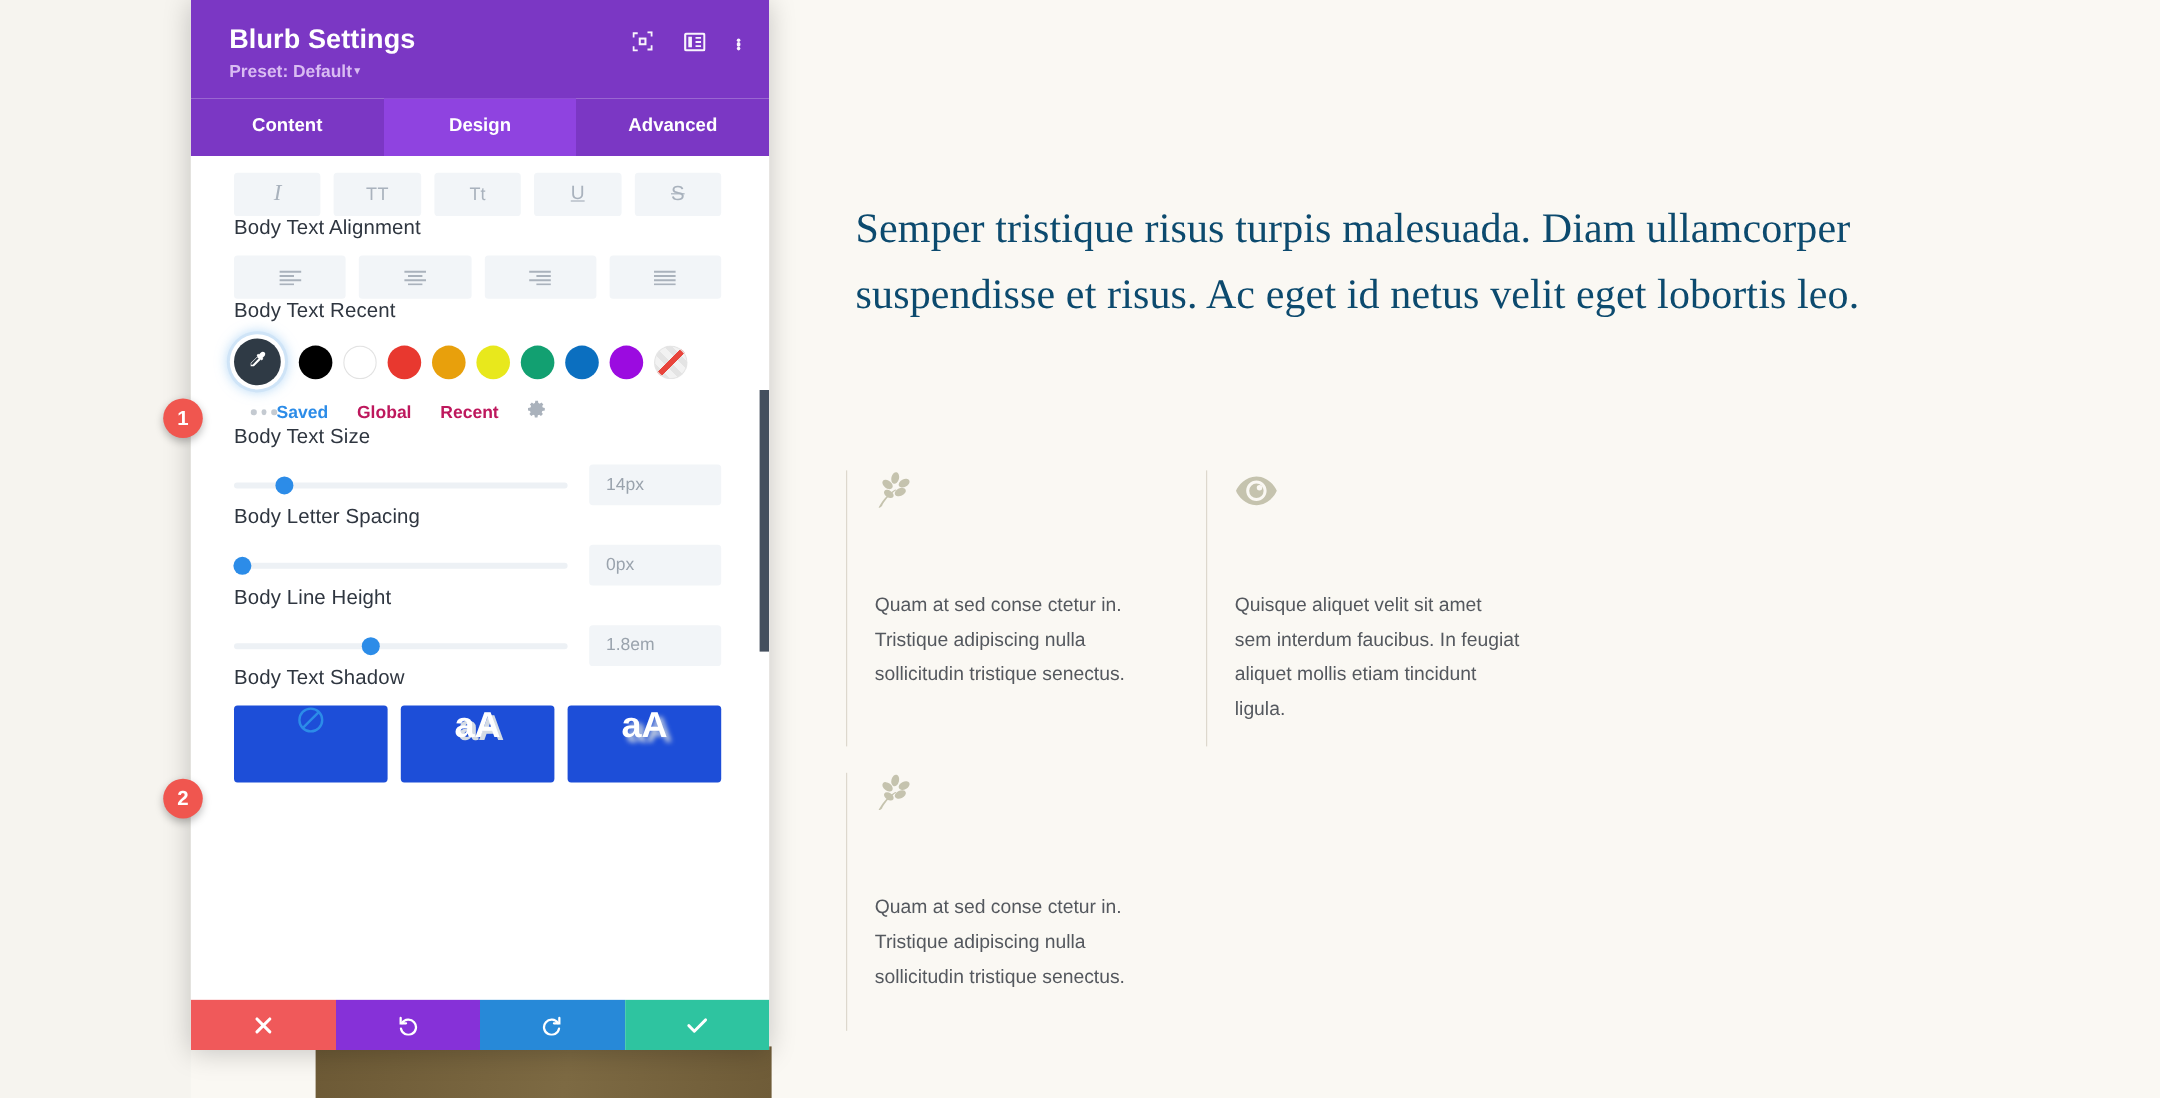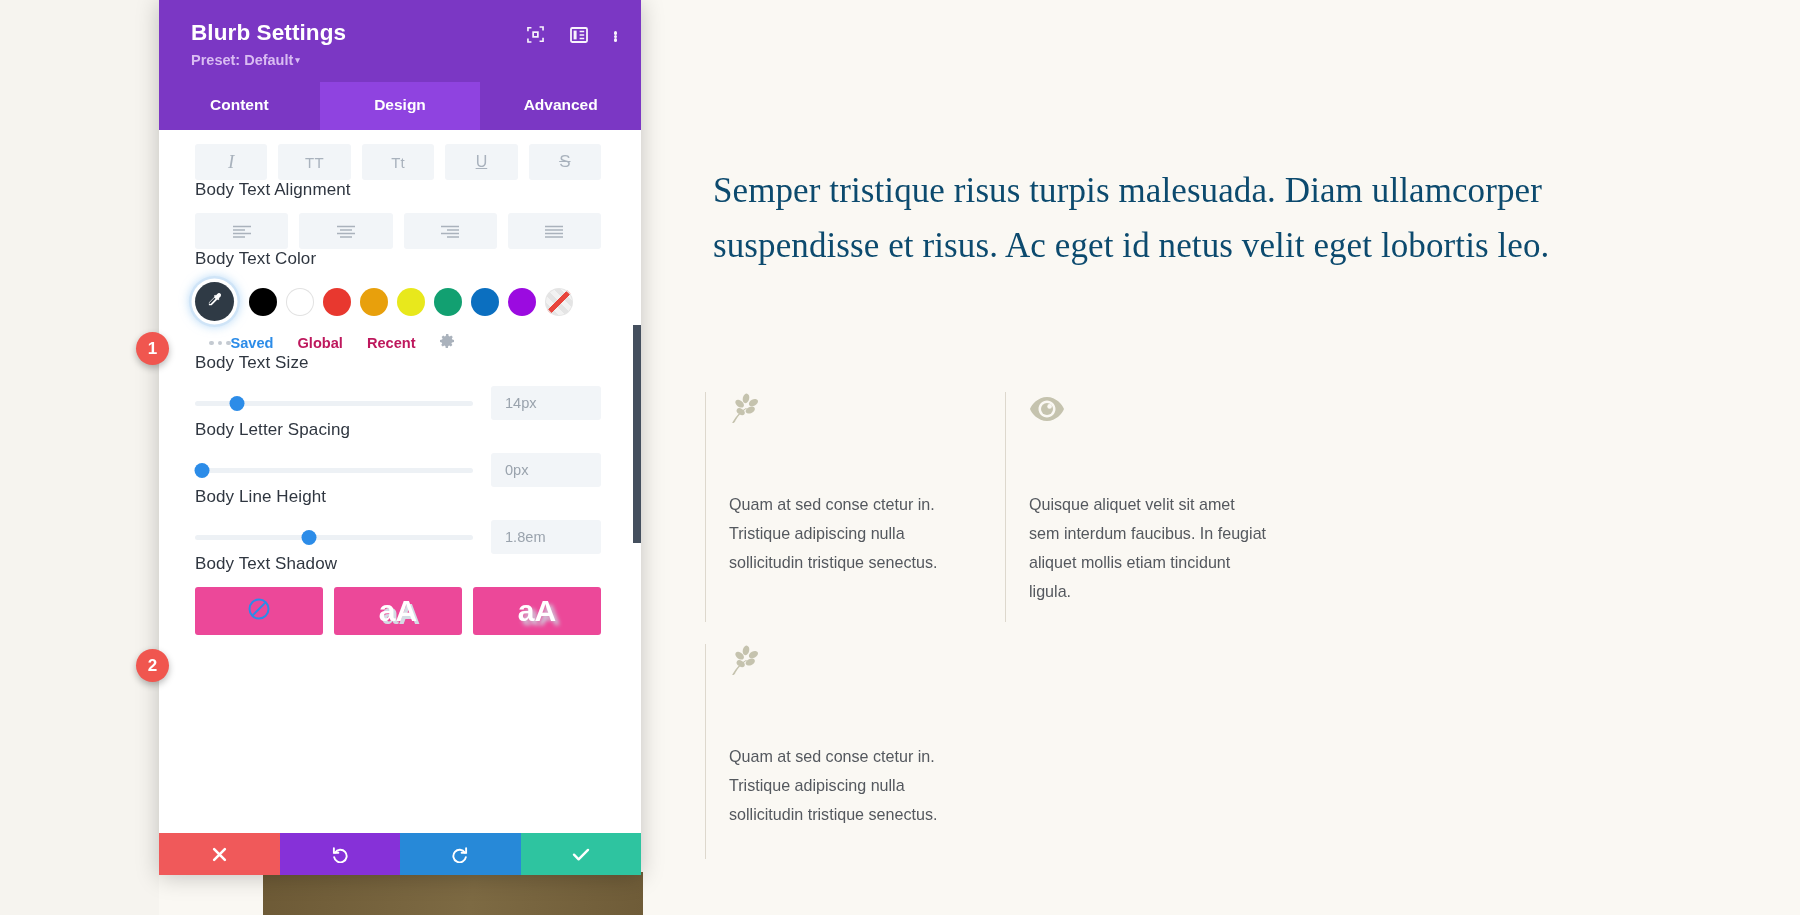--- a/index.html
+++ b/index.html
@@ -176,22 +176,22 @@
     background:#2c8ce8; transform: translateX(-50%);
   }
   .num-field {
     width: 110px; height: 34px; background:#f2f5f8; border-radius:3px;
     display:flex; align-items:center; padding-left: 14px;
     font-size: 14.6px; color:#9aa3ad; cursor:text;
   }
 
   .shadow-row { display:flex; gap: 11px; margin-top: 2px; }
   .shadow-btn {
-    flex:1; height: 48px; background:#ec4899; border-radius:3px;
-    display:flex; align-items:center; justify-content:center; cursor:pointer;
+    flex:1; height: 64px; background:#1d4ed8; border-radius:3px;
+    display:flex; justify-content:center; cursor:pointer;
   }
   .shadow-aa {
     font-size: 30px; font-weight: bold; color:#fff;
     text-shadow: 3px 3px 0 #d4dbe4;
     font-family:"Liberation Sans",sans-serif;
   }
   .shadow-aa.soft { text-shadow: 4px 4px 4px #ccd5e0; }
   .no-shadow-ic { color:#2c8ce8; }
 
   
@@ -366,21 +366,21 @@
               <path d="M2 1.5h18M8 5h12M2 8.5h18M8 12h12"></path>
             </svg>
           </div>
           <div class="align-btn">
             <svg width="22" height="13" viewBox="0 0 22 13" fill="none" stroke="#aab2bc" stroke-width="1.6">
               <path d="M2 1.5h18M2 5h18M2 8.5h18M2 12h18"></path>
             </svg>
           </div>
         </div>
 
-        <div class="field-label">Body Text Color</div>
+        <div class="field-label">Body Text Recent</div>
         <div class="swatch-row">
           <div class="eyedrop">
             <svg width="19" height="19" viewBox="0 0 20 20" fill="#fff">
               <path d="M16.6 2.1a2.6 2.6 0 00-3.7 0l-1.5 1.5-.7-.7-1.4 1.4.8.8-6 6V14h2.9l6-6 .8.8 1.4-1.4-.7-.7 1.5-1.5c1-1 1-2.6.6-3.1zM4.6 12.5v-1.2l5.3-5.3 1.2 1.2-5.3 5.3H4.6z"></path>
             </svg>
           </div>
           <div class="sw" style="background:#000"></div>
           <div class="sw white"></div>
           <div class="sw" style="background:#e8382f"></div>
           <div class="sw" style="background:#e8a00c"></div>

